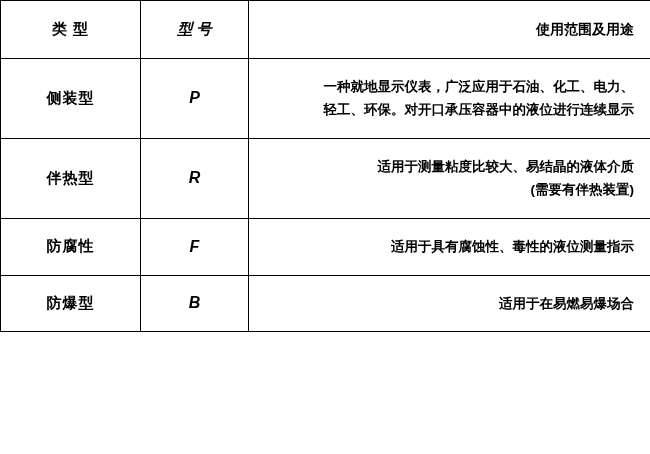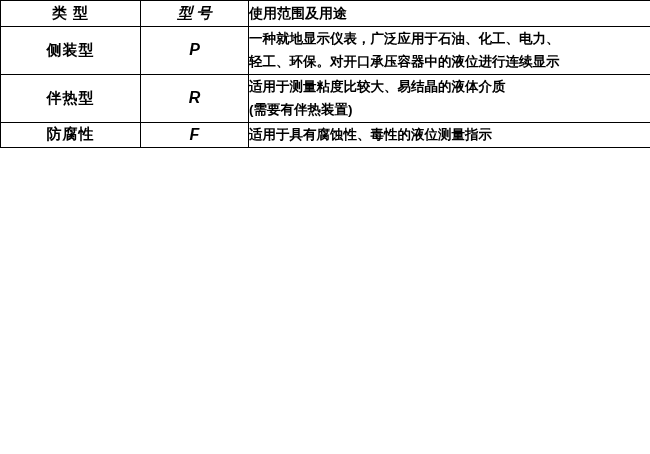--- a/index.html
+++ b/index.html
@@ -18,39 +18,39 @@
     width: 650px;
     border-collapse: collapse;
     table-layout: fixed;
   }
   .spec-table col.c-type { width: 140px; }
   .spec-table col.c-model { width: 108px; }
   .spec-table col.c-desc { width: 402px; }
 
   .spec-table td {
     border: 1px solid #000000;
-    padding: 0;
+    padding: 16px;
     vertical-align: middle;
   }
   .cell-type {
     text-align: center;
     font-weight: bold;
     font-size: 15px;
     letter-spacing: 1px;
     padding: 6px 4px;
   }
   .cell-model {
     text-align: center;
     font-weight: bold;
     font-size: 16px;
     padding: 6px 4px;
     font-style: italic;
   }
   .cell-desc {
-    text-align: left;
+    text-align: right;
     font-size: 13.5px;
     line-height: 1.75;
     padding: 6px 8px 6px 10px;
   }
   .head .cell-type,
   .head .cell-model {
     font-size: 15px;
   }
   .head .cell-desc {
     font-weight: bold;
@@ -100,15 +100,22 @@
       <td class="cell-type">防腐性</td>
       <td class="cell-model">F</td>
       <td class="cell-desc">
         <span class="desc-line">适用于具有腐蚀性、毒性的液位测量指示</span>
       </td>
     </tr>
 
 
 
 
+    <tr>
+      <td class="cell-type">防爆型</td>
+      <td class="cell-model">B</td>
+      <td class="cell-desc">
+        <span class="desc-line">适用于在易燃易爆场合</span>
+      </td>
+    </tr>
 
   </tbody>
 </table>
 
 </body></html>

